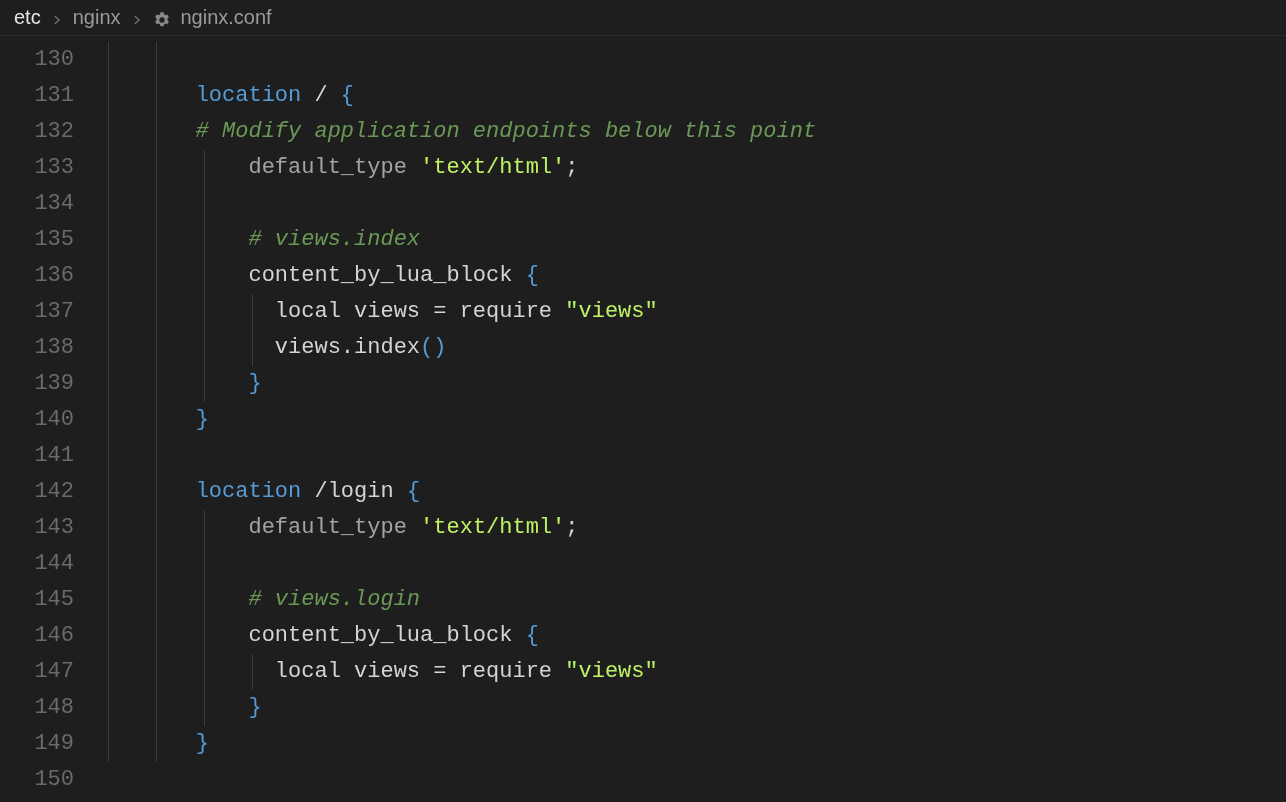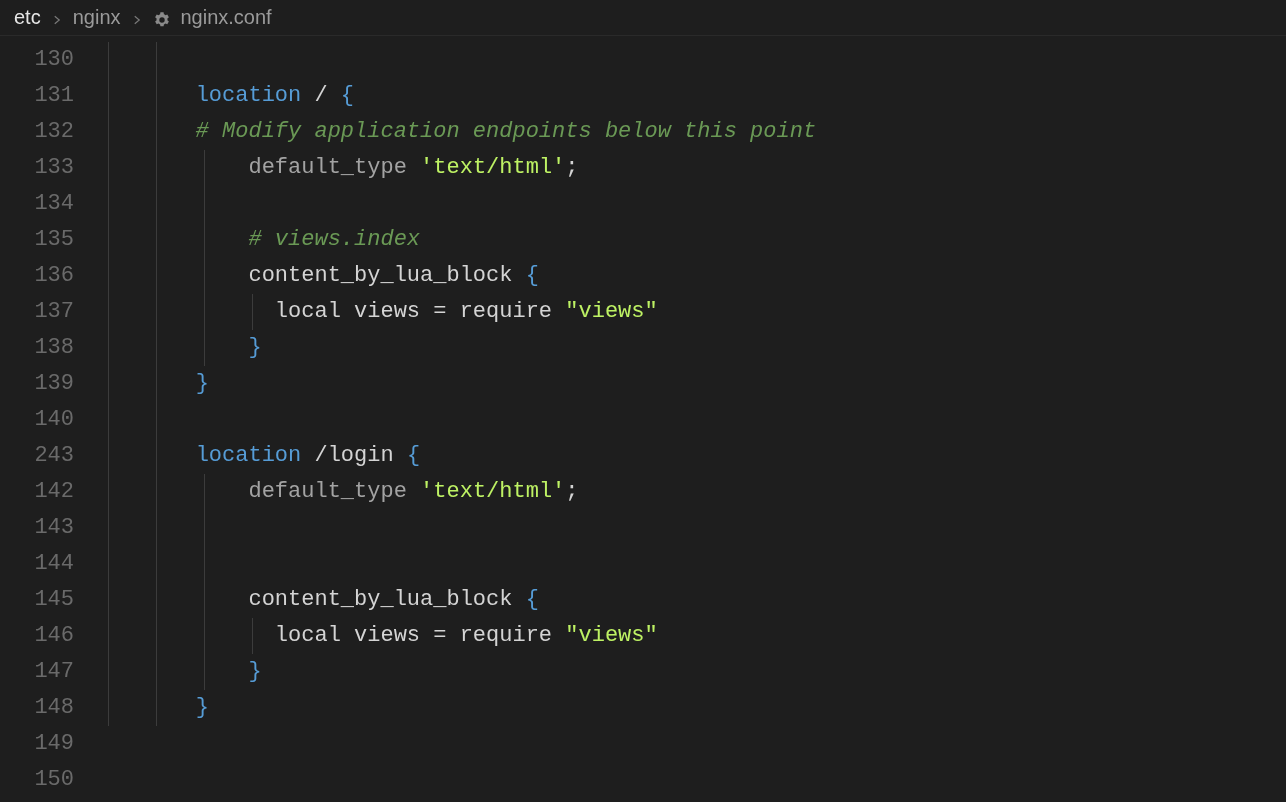--- a/index.html
+++ b/index.html
@@ -119,45 +119,46 @@
       <div>131</div>
       <div>132</div>
       <div>133</div>
       <div>134</div>
       <div>135</div>
       <div>136</div>
       <div>137</div>
       <div>138</div>
       <div>139</div>
       <div>140</div>
-      <div>243</div>
+      <div>141</div>
       <div>142</div>
       <div>143</div>
       <div>144</div>
       <div>145</div>
       <div>146</div>
       <div>147</div>
       <div>148</div>
       <div>149</div>
       <div>150</div>
     </div>
   <div class="code code-area" id="code">
       <div class="line"><div class="guides" style="height: 36px;"><div class="guide g1" style="height: 36px;"></div><div class="guide g2" style="height: 36px;"></div></div><span></span></div>
       <div class="line"><div class="guides" style="height: 36px;"><div class="guide g1" style="height: 36px;"></div><div class="guide g2" style="height: 36px;"></div></div><span><span class="tok-plain">        </span><span class="tok-kw">location</span><span class="tok-plain"> / </span><span class="tok-brace">{</span></span></div>
       <div class="line"><div class="guides" style="height: 36px;"><div class="guide g1" style="height: 36px;"></div><div class="guide g2" style="height: 36px;"></div></div><span><span class="tok-comment">        # Modify application endpoints below this point</span></span></div>
       <div class="line"><div class="guides" style="height: 36px;"><div class="guide g1" style="height: 36px;"></div><div class="guide g2" style="height: 36px;"></div><div class="guide g3" style="height: 36px;"></div></div><span><span class="tok-plain">            </span><span class="tok-prop">default_type</span><span class="tok-plain"> </span><span class="tok-string">'text/html'</span><span class="tok-punc">;</span></span></div>
       <div class="line"><div class="guides" style="height: 36px;"><div class="guide g1" style="height: 36px;"></div><div class="guide g2" style="height: 36px;"></div><div class="guide g3" style="height: 36px;"></div></div><span></span></div>
       <div class="line"><div class="guides" style="height: 36px;"><div class="guide g1" style="height: 36px;"></div><div class="guide g2" style="height: 36px;"></div><div class="guide g3" style="height: 36px;"></div></div><span><span class="tok-plain">            </span><span class="tok-comment"># views.index</span></span></div>
       <div class="line"><div class="guides" style="height: 36px;"><div class="guide g1" style="height: 36px;"></div><div class="guide g2" style="height: 36px;"></div><div class="guide g3" style="height: 36px;"></div></div><span><span class="tok-plain">            content_by_lua_block </span><span class="tok-brace">{</span></span></div>
       <div class="line"><div class="guides" style="height: 36px;"><div class="guide g1" style="height: 36px;"></div><div class="guide g2" style="height: 36px;"></div><div class="guide g3" style="height: 36px;"></div><div class="guide g4" style="height: 36px;"></div></div><span><span class="tok-plain">              local views = require </span><span class="tok-string">"views"</span></span></div>
+      <div class="line"><div class="guides" style="height: 36px;"><div class="guide g1" style="height: 36px;"></div><div class="guide g2" style="height: 36px;"></div><div class="guide g3" style="height: 36px;"></div><div class="guide g4" style="height: 36px;"></div></div><span><span class="tok-plain">              views.index</span><span class="tok-brace">()</span></span></div>
       <div class="line"><div class="guides" style="height: 36px;"><div class="guide g1" style="height: 36px;"></div><div class="guide g2" style="height: 36px;"></div><div class="guide g3" style="height: 36px;"></div></div><span><span class="tok-plain">            </span><span class="tok-brace">}</span></span></div>
       <div class="line"><div class="guides" style="height: 36px;"><div class="guide g1" style="height: 36px;"></div><div class="guide g2" style="height: 36px;"></div></div><span><span class="tok-plain">        </span><span class="tok-brace">}</span></span></div>
       <div class="line"><div class="guides" style="height: 36px;"><div class="guide g1" style="height: 36px;"></div><div class="guide g2" style="height: 36px;"></div></div><span></span></div>
       <div class="line"><div class="guides" style="height: 36px;"><div class="guide g1" style="height: 36px;"></div><div class="guide g2" style="height: 36px;"></div></div><span><span class="tok-plain">        </span><span class="tok-kw">location</span><span class="tok-plain"> /login </span><span class="tok-brace">{</span></span></div>
       <div class="line"><div class="guides" style="height: 36px;"><div class="guide g1" style="height: 36px;"></div><div class="guide g2" style="height: 36px;"></div><div class="guide g3" style="height: 36px;"></div></div><span><span class="tok-plain">            </span><span class="tok-prop">default_type</span><span class="tok-plain"> </span><span class="tok-string">'text/html'</span><span class="tok-punc">;</span></span></div>
       <div class="line"><div class="guides" style="height: 36px;"><div class="guide g1" style="height: 36px;"></div><div class="guide g2" style="height: 36px;"></div><div class="guide g3" style="height: 36px;"></div></div><span></span></div>
-      <div class="line"><div class="guides" style="height: 36px;"><div class="guide g1" style="height: 36px;"></div><div class="guide g2" style="height: 36px;"></div><div class="guide g3" style="height: 36px;"></div></div><span><span class="tok-plain">            </span></span></div>
+      <div class="line"><div class="guides" style="height: 36px;"><div class="guide g1" style="height: 36px;"></div><div class="guide g2" style="height: 36px;"></div><div class="guide g3" style="height: 36px;"></div></div><span><span class="tok-plain">            </span><span class="tok-comment"># views.login</span></span></div>
       <div class="line"><div class="guides" style="height: 36px;"><div class="guide g1" style="height: 36px;"></div><div class="guide g2" style="height: 36px;"></div><div class="guide g3" style="height: 36px;"></div></div><span><span class="tok-plain">            content_by_lua_block </span><span class="tok-brace">{</span></span></div>
       <div class="line"><div class="guides" style="height: 36px;"><div class="guide g1" style="height: 36px;"></div><div class="guide g2" style="height: 36px;"></div><div class="guide g3" style="height: 36px;"></div><div class="guide g4" style="height: 36px;"></div></div><span><span class="tok-plain">              local views = require </span><span class="tok-string">"views"</span></span></div>
       <div class="line"><div class="guides" style="height: 36px;"><div class="guide g1" style="height: 36px;"></div><div class="guide g2" style="height: 36px;"></div><div class="guide g3" style="height: 36px;"></div></div><span><span class="tok-plain">            </span><span class="tok-brace">}</span></span></div>
       <div class="line"><div class="guides" style="height: 36px;"><div class="guide g1" style="height: 36px;"></div><div class="guide g2" style="height: 36px;"></div></div><span><span class="tok-plain">        </span><span class="tok-brace">}</span></span></div>
     </div>
 </div>
 
 </body></html>

